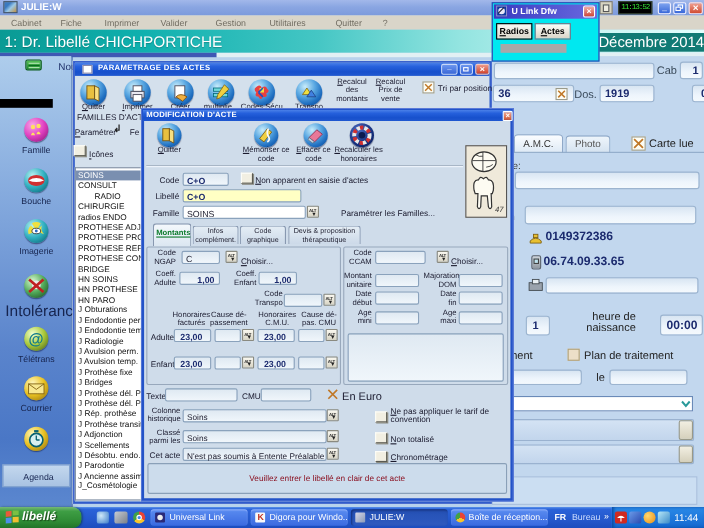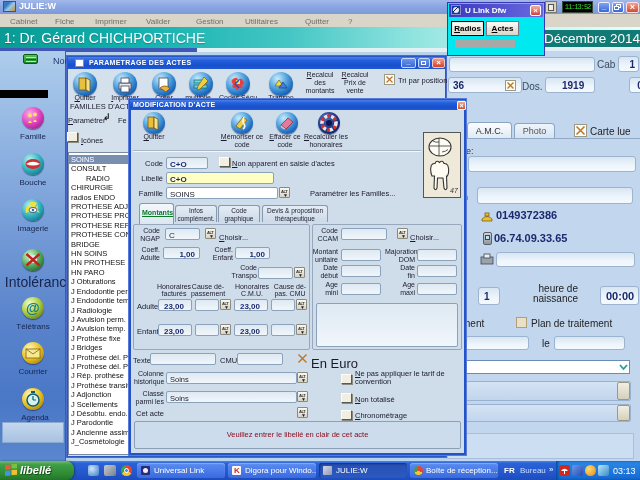--- a/index.html
+++ b/index.html
@@ -43,21 +43,21 @@
   <span class="ab" style="left:55px;top:3px;">Fiche</span>
   <span class="ab" style="left:95px;top:3px;">Imprimer</span>
   <span class="ab" style="left:146px;top:3px;">Valider</span>
   <span class="ab" style="left:196px;top:3px;">Gestion</span>
   <span class="ab" style="left:245px;top:3px;">Utilitaires</span>
   <span class="ab" style="left:305px;top:3px;">Quitter</span>
   <span class="ab" style="left:348px;top:3px;">?</span>
 </div>
 
 <div class="ab" style="left:0;top:27px;width:640px;height:21px;background:linear-gradient(90deg,#0a9a94 0%,#0fb0ae 20%,#44c6c4 45%,#92e4e0 65%,#ccf6f4 85%,#e4fffd 100%);">
-  <div class="ab" style="left:4px;top:3px;font-size:14px;color:#fff;text-shadow:0 1px 1px rgba(0,60,60,.35);white-space:nowrap;">1: Dr. Gérard CHICHPORTICHE</div>
+  <div class="ab" style="left:4px;top:3px;font-size:14px;color:#fff;text-shadow:0 1px 1px rgba(0,60,60,.35);white-space:nowrap;">1: Dr. Libellé CHICHPORTICHE</div>
   <div class="ab" style="left:470px;top:3px;width:170px;height:17px;background:#117a74;"></div>
   <div class="ab" style="left:544px;top:4px;font-size:13.5px;color:#fff;white-space:nowrap;">Décembre 2014</div>
 </div>
 <div class="ab" style="left:0;top:48px;width:197px;height:4px;background:#3f58b4;"></div>
 <div class="ab" style="left:197px;top:48px;width:443px;height:4px;background:#e2f0f4;"></div>
 
 <div class="ab" style="left:0;top:51px;width:66px;height:410px;background:linear-gradient(180deg,#aecdec 0%,#86abde 30%,#5a84cc 65%,#4a77c6 85%,#5b87cf 100%);border-right:1px solid #3a5fa8;">
   <div class="ab" style="left:23px;top:3px;width:15px;height:10px;background:linear-gradient(180deg,#55c055,#1e8a2e);border:1px solid #0a5a1a;border-radius:2px;">
     <div class="ab" style="left:2px;top:2px;width:10px;height:1px;background:#b8e8b8;"></div>
     <div class="ab" style="left:2px;top:4px;width:10px;height:1px;background:#0a6a20;"></div>
@@ -100,40 +100,40 @@
     <div class="icobtn" style="left:22px;top:342px;width:22px;height:22px;background:radial-gradient(circle at 35% 30%,#fff8c0,#e8c020 50%,#907010 95%);"><svg width="22" height="22">
         <rect x="4" y="7" width="14" height="9" fill="#f8e890" stroke="#806010" stroke-width="0.8"></rect>
         <path d="M4 7 L11 12 L18 7" fill="none" stroke="#806010" stroke-width="0.8"></path>
       </svg></div>
     <div class="lbl c" style="left:0px;top:367px;width:66px;font-size:8px;color:#16244e;">Courrier</div>
     <div class="icobtn" style="left:22px;top:388px;width:22px;height:22px;background:radial-gradient(circle at 35% 30%,#fff8c0,#e8c020 50%,#907010 95%);"><svg width="22" height="22">
         <circle cx="11" cy="12" r="6" fill="#d8f0f0" stroke="#086070" stroke-width="1.5"></circle>
         <path d="M11 12 L11 8 M11 12 L14 12" stroke="#086070" stroke-width="1.2"></path>
         <rect x="9" y="3" width="4" height="2" fill="#086070"></rect>
       </svg></div>
-    <div class="lbl c" style="left:0px;top:413px;width:70px;font-size:8px;color:#16244e;">Agenda</div>
+    <div class="lbl c" style="left:0px;top:429px;width:70px;font-size:8px;color:#16244e;">Agenda</div>
   </div>
 
 <div class="ab" style="left:447px;top:51px;width:193px;height:410px;background:#c2d7ee;"></div>
 <div class="fld" style="left:449px;top:57px;width:146px;height:15px;"></div>
 <div class="lbl" style="left:597px;top:59px;font-size:10px;color:#3a4a5a;">Cab</div>
 <div class="fld" style="left:618px;top:56px;width:21px;height:16px;">
     <span class="val" style="position:absolute;right:3px;top:2px;font-size:10px;">1</span>
   </div>
 <div class="fld" style="left:448px;top:77px;width:74px;height:16px;">
     <span class="val" style="position:absolute;left:4px;top:2px;font-size:10px;">36</span>
   </div>
 <div class="xbox" style="left:505px;top:80px;">
     <svg width="9" height="9" style="position:absolute;left:0;top:0;">
       <path d="M1.5 1.5 L7.5 7.5 M7.5 1.5 L1.5 7.5" stroke="#c07828" stroke-width="1.4"></path>
     </svg>
   </div>
 <div class="lbl" style="left:522px;top:81px;font-size:10px;color:#3a4a5a;">Dos.</div>
 <div class="fld" style="left:545px;top:77px;width:50px;height:16px;">
-    <span class="val" style="position:absolute;left:4px;top:2px;font-size:10px;margin-left:12px;">1919</span>
+    <span class="val" style="position:absolute;left:4px;top:2px;font-size:10px;">1919</span>
   </div>
 <div class="fld" style="left:629px;top:77px;width:40px;height:16px;">
     <span class="val" style="position:absolute;right:3px;top:2px;font-size:10px;">01919</span>
   </div>
 <div class="ab" style="left:467px;top:122px;width:45px;height:17px;background:linear-gradient(180deg,#fbfdff,#dde9f5);border:1px solid #8aa4c4;border-bottom:none;border-radius:4px 4px 0 0;font-size:9px;color:#333;text-align:center;line-height:16px;">A.M.C.</div>
 <div class="ab" style="left:514px;top:123px;width:41px;height:16px;background:linear-gradient(180deg,#eef5fb,#d4e2f0);border:1px solid #8aa4c4;border-bottom:none;border-radius:4px 4px 0 0;font-size:9px;color:#555;text-align:center;line-height:15px;">Photo</div>
 <div class="ab" style="left:447px;top:138px;width:193px;height:1px;background:#90aac8;"></div>
 <div class="xbox" style="left:574px;top:124px;width:13px;height:13px;">
     <svg width="11" height="11" style="position:absolute;left:0;top:0;">
       <path d="M1.5 1.5 L9.5 9.5 M9.5 1.5 L1.5 9.5" stroke="#c07828" stroke-width="1.6"></path>
@@ -441,38 +441,41 @@
     <div class="sunk" style="left:188px;top:84px;width:142px;height:44px;"></div>
     <div class="lbl" style="left:5px;top:137px;font-size:7.5px;">Texte</div>
     <div class="sunk" style="left:22px;top:134px;width:66px;height:12px;"></div>
     <div class="lbl" style="left:92px;top:137px;font-size:7.5px;">CMU</div>
     <div class="sunk" style="left:109px;top:134px;width:46px;height:12px;"></div>
     <div class="ab" style="left:169px;top:134px;width:11px;height:11px;">
         <svg width="11" height="11" style="position:absolute;left:0;top:0;">
           <path d="M1.5 1.5 L9.5 9.5 M9.5 1.5 L1.5 9.5" stroke="#c07828" stroke-width="1.5"></path>
         </svg>
       </div>
-    <div class="lbl" style="left:183px;top:137px;font-size:13px;">En Euro</div>
+    <div class="lbl" style="left:183px;top:137px;font-size:10px;">En Euro</div>
     <div class="lbl r" style="left:6px;top:151px;width:30px;font-size:7px;line-height:7.5px;">Colonne<br>historique</div>
     <div class="sunk" style="left:38px;top:153px;width:131px;height:12px;">
         <span style="position:absolute;left:3px;top:2px;font-size:7.5px;color:#223;">Soins</span>
       </div>
     <div class="alt" style="left:169px;top:153px;">
         <b>ALT</b>
         <i>▼</i>
       </div>
     <div class="lbl r" style="left:6px;top:171px;width:30px;font-size:7px;line-height:7.5px;">Classé<br>parmi les</div>
     <div class="sunk" style="left:38px;top:172px;width:131px;height:12px;">
         <span style="position:absolute;left:3px;top:2px;font-size:7.5px;color:#223;">Soins</span>
       </div>
     <div class="alt" style="left:169px;top:172px;">
         <b>ALT</b>
         <i>▼</i>
       </div>
     <div class="lbl" style="left:8px;top:190px;font-size:7.5px;">Cet acte</div>
+    <div class="sunk" style="left:38px;top:188px;width:131px;height:12px;">
+        <span style="position:absolute;left:3px;top:2px;font-size:7.5px;color:#223;">N'est pas soumis à Entente Préalable</span>
+      </div>
     <div class="alt" style="left:169px;top:188px;">
         <b>ALT</b>
         <i>▼</i>
       </div>
     <div class="chk3d" style="left:213px;top:155px;"></div>
     <div class="lbl" style="left:227px;top:151px;font-size:7.5px;line-height:8px;"><span class="u">N</span>e pas appliquer le tarif de<br>convention</div>
     <div class="chk3d" style="left:213px;top:174px;"></div>
     <div class="lbl" style="left:227px;top:176px;font-size:7.5px;"><span class="u">N</span>on totalisé</div>
     <div class="chk3d" style="left:213px;top:191px;"></div>
     <div class="lbl" style="left:227px;top:192px;font-size:7.5px;"><span class="u">C</span>hronométrage</div>
@@ -524,14 +527,14 @@
   <div class="ab" style="left:556px;top:0;width:84px;height:19px;background:linear-gradient(180deg,#2a8ae8,#1468d0);box-shadow:inset 2px 0 3px #0a4aa0;"></div>
   <div class="ab" style="left:559px;top:4px;width:11px;height:11px;background:#d02a20;border-radius:2px;">
       <svg width="11" height="11" style="position:absolute;left:0;top:0;">
         <path d="M2 6 Q5.5 1.5 9 6 L5.5 6 Z" fill="#fff"></path>
         <path d="M5.5 5 L5.5 9" stroke="#fff" stroke-width="1"></path>
       </svg>
     </div>
   <div class="ab" style="left:572px;top:4px;width:11px;height:11px;background:linear-gradient(135deg,#6a9ae8,#2a4ab0);border-radius:2px;"></div>
   <div class="ab" style="left:585px;top:4px;width:11px;height:11px;border-radius:50%;background:radial-gradient(circle at 35% 35%,#ffd870,#e88a10);"></div>
   <div class="ab" style="left:598px;top:4px;width:11px;height:11px;background:linear-gradient(135deg,#b8e8f8,#3a8ac8);border-radius:2px;"></div>
-  <span class="ab" style="left:613px;top:5px;color:#fff;font-size:9px;">03:13</span>
+  <span class="ab" style="left:613px;top:5px;color:#fff;font-size:9px;">11:44</span>
 </div>
 
 </body></html>

